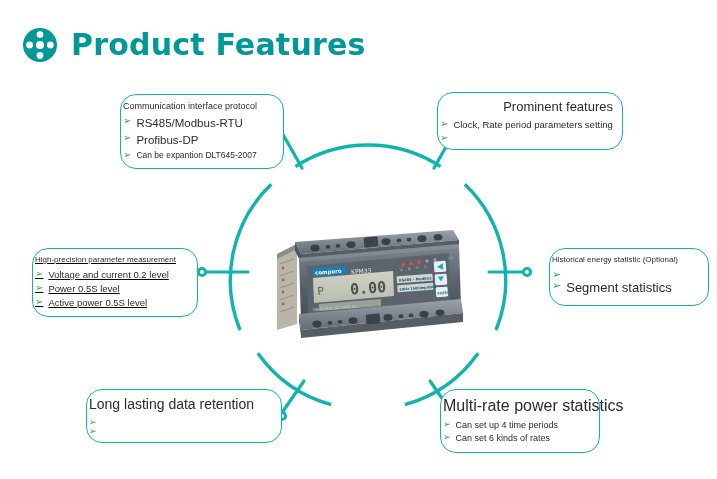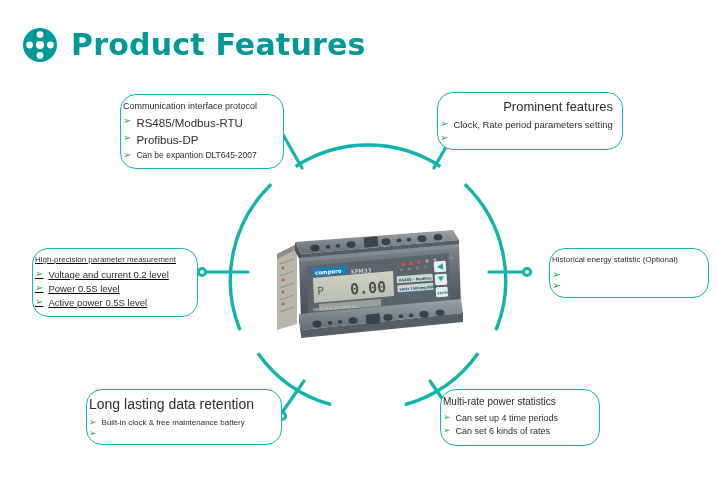--- a/index.html
+++ b/index.html
@@ -74,21 +74,21 @@
   #box-historical .c-title{font-size:8px;}
   #box-historical li{font-size:13px;}
   #box-historical .bullet{font-size:11px;}
 
   #box-retention  {left:86px;top:389px; width:196px;}
   #box-retention .c-title{font-size:14px;}
   #box-retention li{font-size:8px;}
   #box-retention .bullet{font-size:9px;}
 
   #box-multirate  {left:440px;top:389px;width:160px;}
-  #box-multirate .c-title{font-size:10px;}
+  #box-multirate .c-title{font-size:16px;}
   #box-multirate li{font-size:9px;}
   #box-multirate .bullet{font-size:9px;}
 
   .c-title{user-select:none;}
 </style>
 </head>
 <body>
 
 <div id="stage">
 
@@ -301,30 +301,30 @@
   </div>
 
   <div class="callout" id="box-historical">
     <div class="c-title">Historical energy statistic (Optional)</div>
     <ul>
       <li>
         <span class="bullet">➢</span>
       </li>
       <li>
         <span class="bullet">➢</span>
+        <span>Segment statistics</span>
       </li>
     </ul>
   </div>
 
   <div class="callout" id="box-retention">
     <div class="c-title">Long lasting data retention</div>
     <ul>
       <li>
         <span class="bullet">➢</span>
-        <span>Built-in clock &amp; free maintenance battery</span>
       </li>
       <li>
         <span class="bullet">➢</span>
       </li>
     </ul>
   </div>
 
   <div class="callout" id="box-multirate">
     <div class="c-title">Multi-rate power statistics</div>
     <ul>

